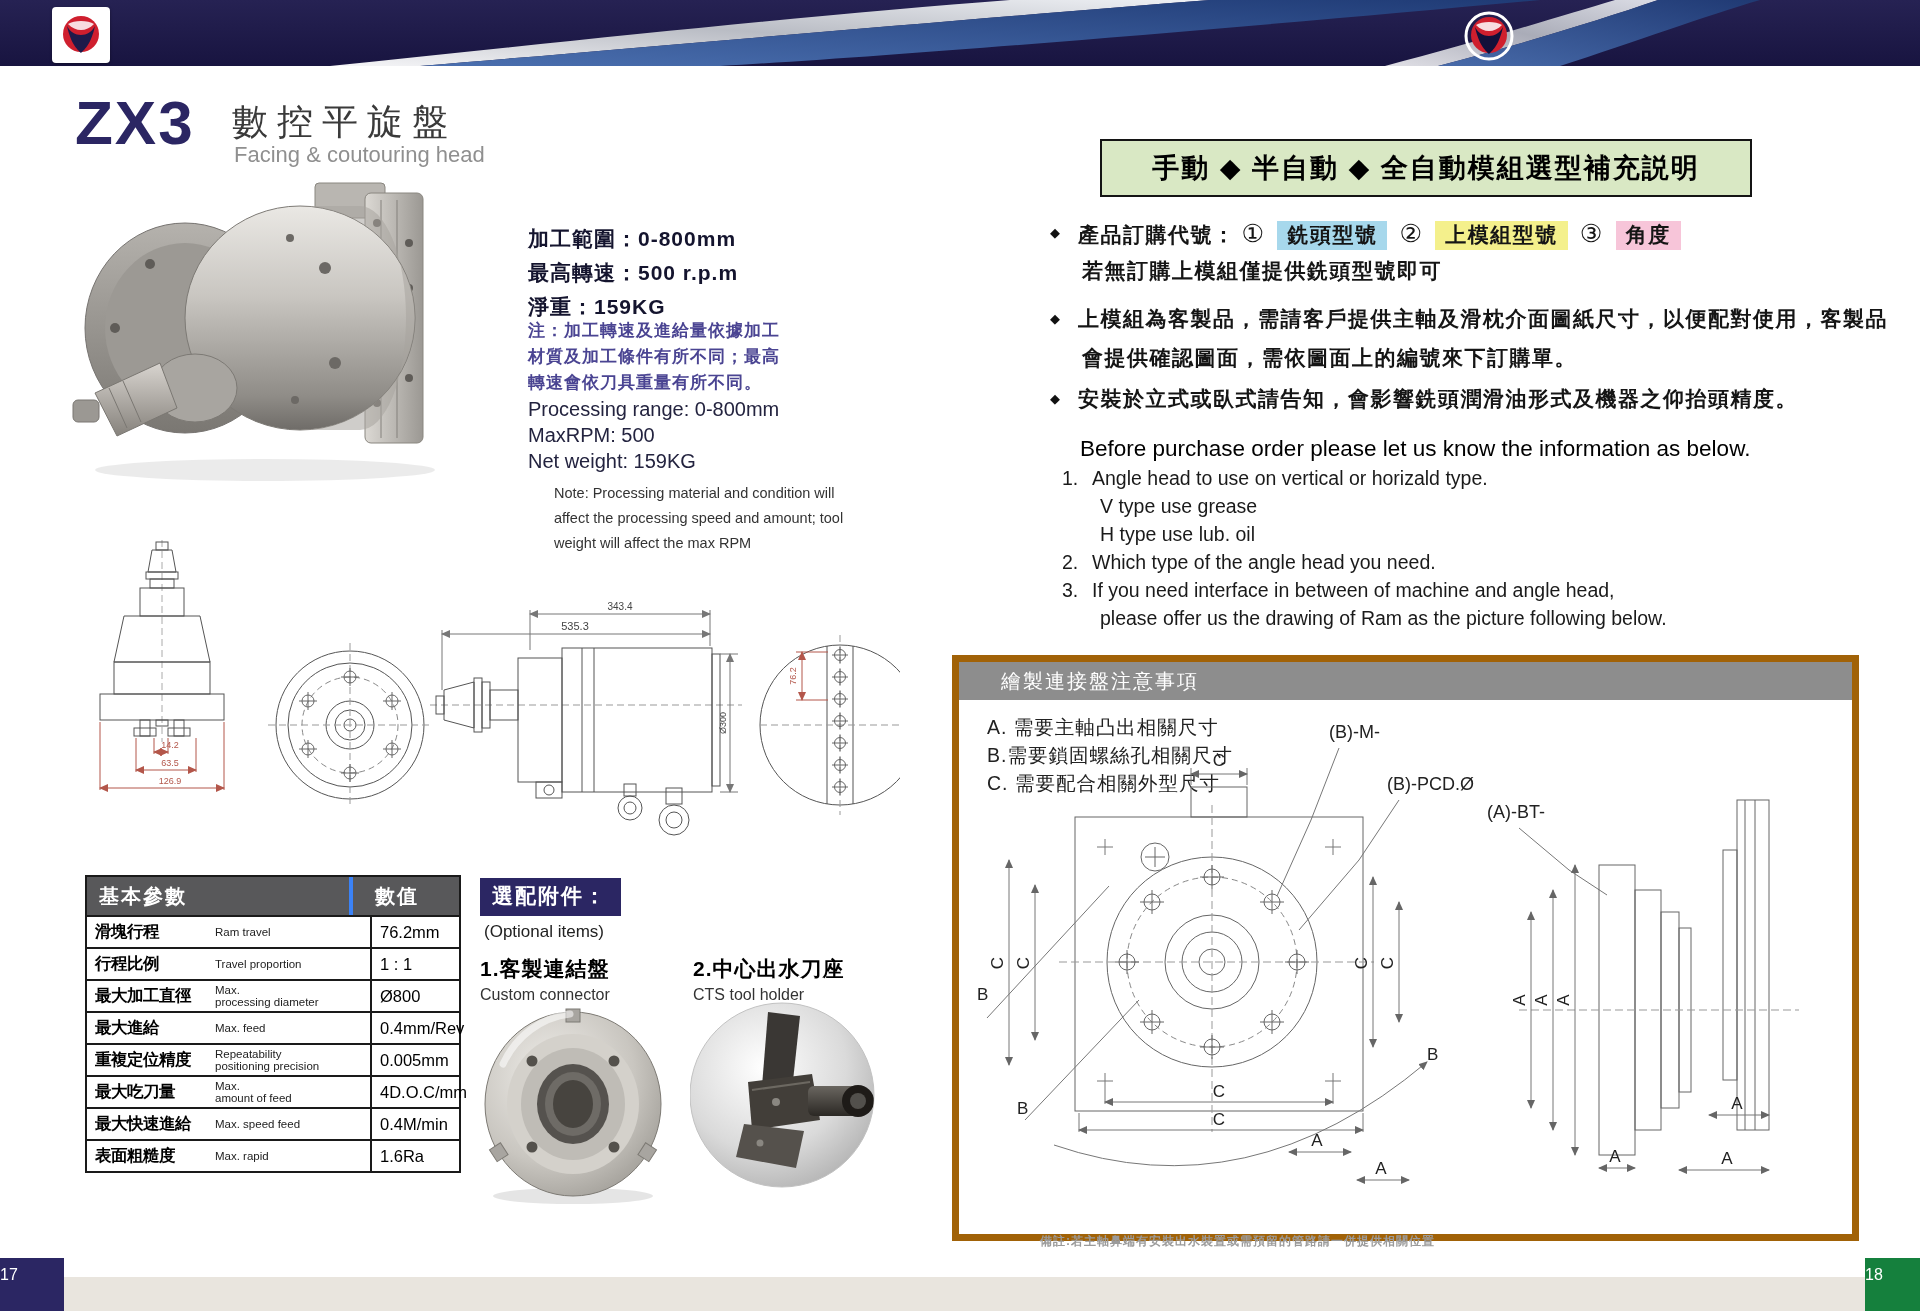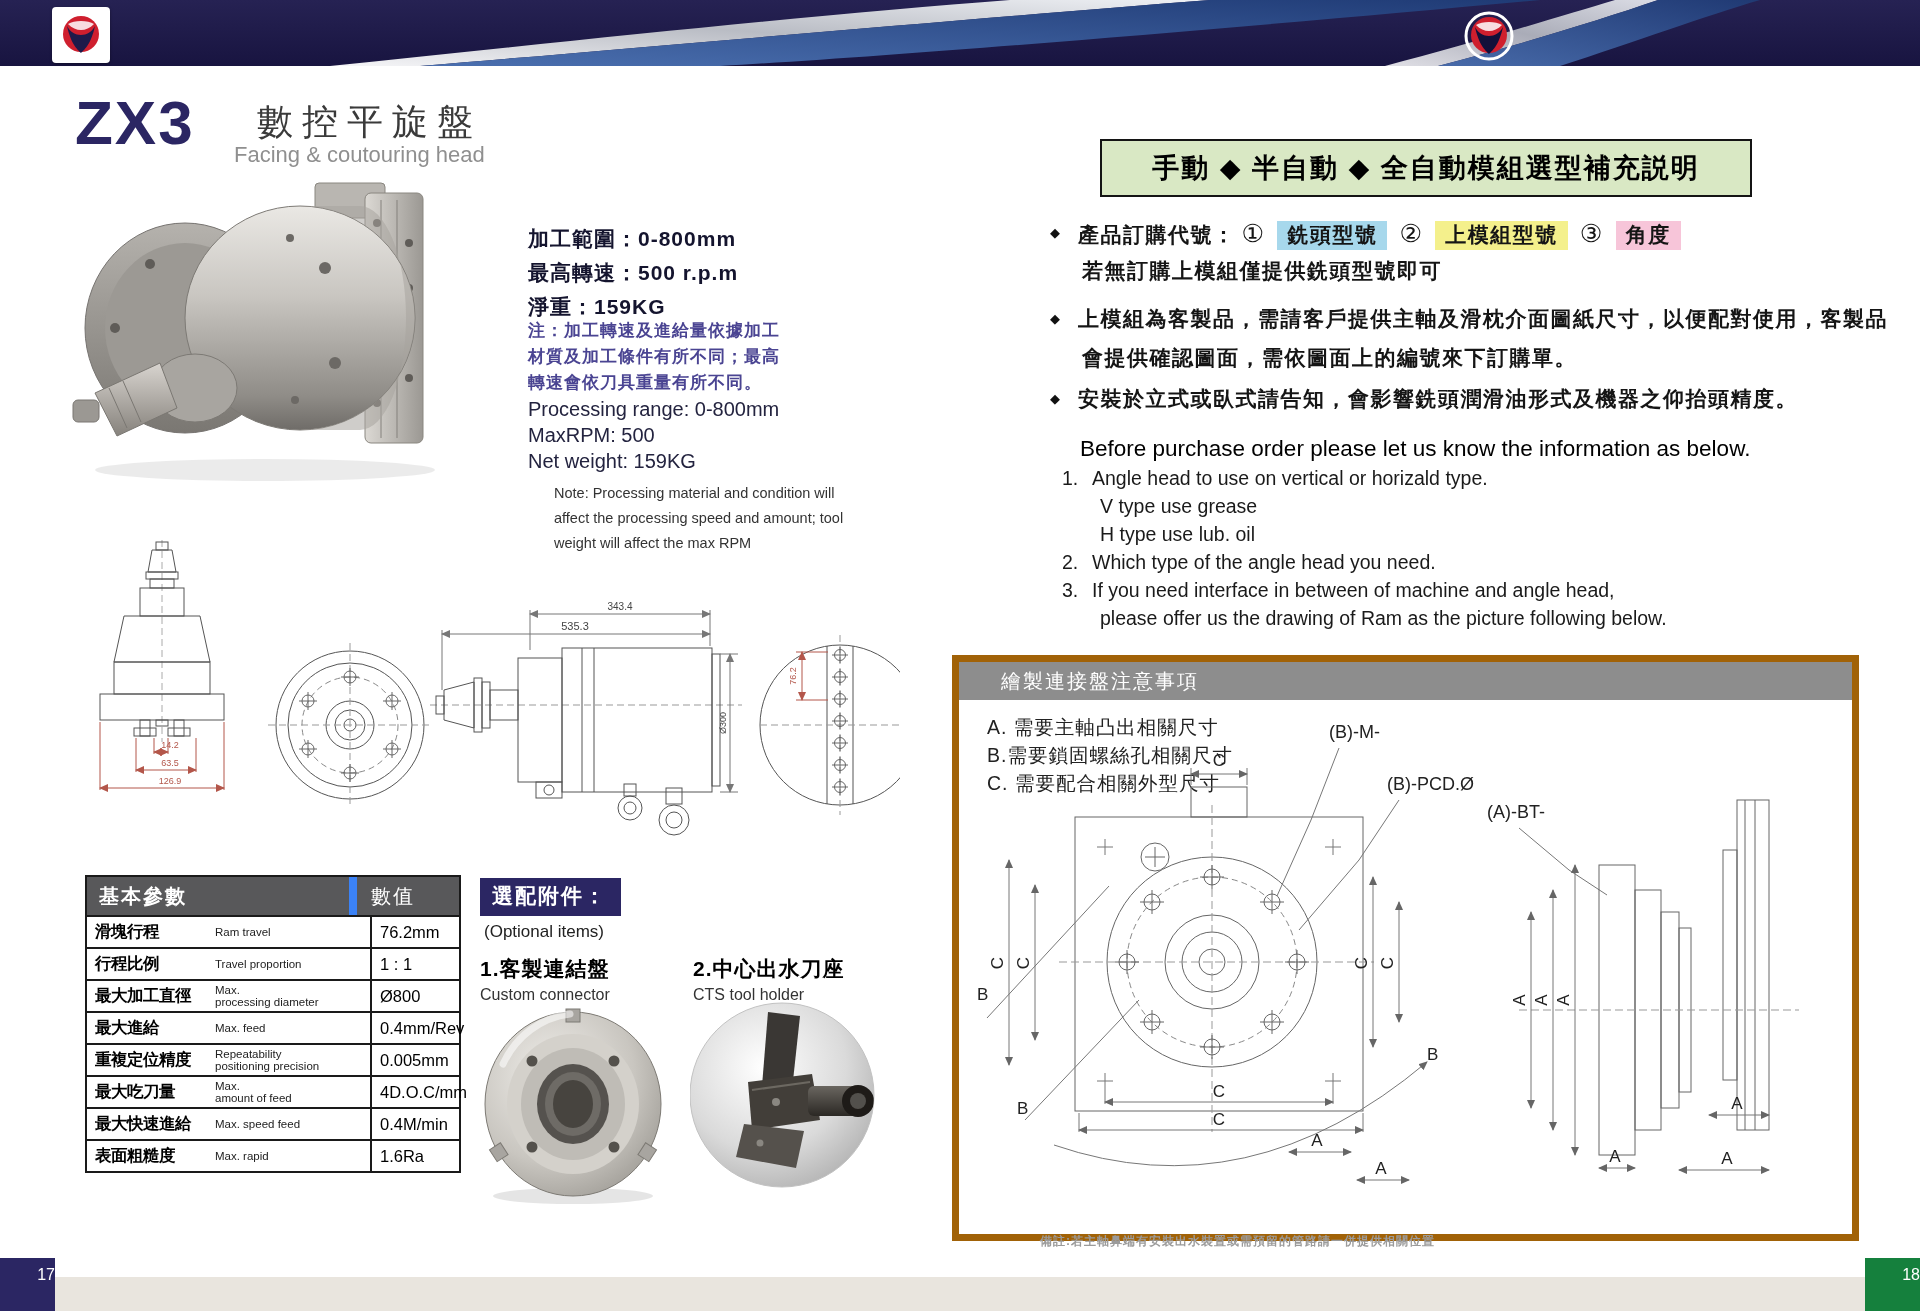--- a/index.html
+++ b/index.html
@@ -16,21 +16,21 @@
   .title-zh{font-size:36px;color:#3a3a3a;letter-spacing:9px;font-weight:500;}
   .title-en{font-size:22px;color:#8f8f8f;}
   .spec-zh-line{font-size:21px;font-weight:700;color:#14142e;line-height:34px;letter-spacing:1px;}
   .note-zh-line{font-size:17px;font-weight:700;color:#4a4492;line-height:26px;letter-spacing:1px;}
   .spec-en-line{font-size:20px;font-weight:500;color:#23233f;line-height:26px;}
   .note-en-line{font-size:14.5px;color:#333;line-height:25px;}
   
   .spec-table{position:absolute;left:85px;top:875px;width:372px;border:2px solid #1a1a1a;background:#fff;}
   .tbl-head{display:flex;height:38px;background:#58585a;color:#fff;}
   .tbl-head .h1{flex:0 0 250px;font-size:20px;font-weight:700;line-height:38px;padding-left:12px;letter-spacing:2px;}
-  .tbl-head .h2{flex:1;font-size:20px;font-weight:400;line-height:38px;padding-left:14px;letter-spacing:2px;border-left:8px solid #3b82f6;}
+  .tbl-head .h2{flex:1;font-size:20px;font-weight:700;line-height:38px;padding-left:22px;letter-spacing:2px;border-left:4px solid #3b82f6;}
   .tbl-row{display:flex;height:30px;border-top:2px solid #1a1a1a;align-items:stretch;gap:33px;}
   .tbl-row .c1{flex:0 0 250px;display:flex;align-items:center;}
   .tbl-row .p-zh{width:120px;padding-left:8px;font-size:16.5px;font-weight:700;color:#000;letter-spacing:-0.5px;}
   .tbl-row .p-en{font-size:11.5px;line-height:12px;color:#222;white-space:pre-line;}
   .tbl-row .c2{flex:1;border-left:2px solid #1a1a1a;display:flex;align-items:center;padding-left:8px;
                font-size:16.5px;font-weight:500;color:#000;}
   
   .opt-title{display:inline-block;background:#2b2556;color:#fff;font-size:21px;font-weight:700;
              padding:4px 14px 6px 12px;letter-spacing:2px;}
   .opt-sub{font-size:17px;color:#222;}
@@ -49,22 +49,22 @@
   .en-item{font-size:19.5px;color:#1a1a1a;line-height:28px;}
   .en-num{display:inline-block;width:30px;}
   
   .panel{position:absolute;left:952px;top:655px;width:893px;height:572px;border:7px solid #a16207;background:#fff;}
   .panel-bar{position:absolute;left:0;top:0;width:100%;height:38px;background:#8d8d8d;color:#fff;
              font-size:20px;line-height:38px;padding-left:42px;letter-spacing:2px;box-sizing:border-box;}
   .panel-note{position:absolute;left:28px;font-size:19.5px;color:#222;letter-spacing:1px;}
   .footnote{position:absolute;left:1040px;top:1233px;font-size:12px;font-weight:700;color:#9b9b9b;letter-spacing:1px;}
   
   .footer-strip{position:absolute;left:0;top:1277px;width:1920px;height:34px;background:#e9e5de;}
-  .page-tab{position:absolute;top:1258px;width:55px;height:53px;background:#2b2750;color:#fff;
-            font-size:16px;text-align:right;padding-top:8px;box-sizing:border-box;}
+  .page-tab{position:absolute;top:1258px;width:64px;height:53px;background:#2b2750;color:#fff;
+            font-size:16px;text-align:left;padding-top:8px;box-sizing:border-box;}
   svg text{font-family:"Liberation Sans","DejaVu Sans",sans-serif;}
 </style>
 </head>
 <body>
 
 <div class="page">
 
   <div class="banner">
     <svg width="1920" height="66" viewBox="0 0 1920 66">
       <defs>
@@ -99,21 +99,21 @@
       <svg width="52" height="52" viewBox="0 0 52 52">
         <circle cx="26" cy="26" r="23" fill="none" stroke="#ffffff" stroke-width="3"></circle>
         <circle cx="26" cy="25" r="18" fill="#cf1f2e"></circle>
         <path d="M12,17 C18,29 34,29 40,17 C36,35 30,40 26,44 C22,40 16,35 12,17 Z" fill="#12103a"></path>
         <path d="M13,15 C21,23 31,23 39,15 C33,11 19,11 13,15 Z" fill="#ffffff" opacity="0.85"></path>
       </svg>
     </div>
   </div>
 
   <div class="abs model" style="left:75px;top:92px;">ZX3</div>
-  <div class="abs title-zh" style="left:232px;top:98px;margin-left:25px;">數控平旋盤</div>
+  <div class="abs title-zh" style="left:232px;top:98px;">數控平旋盤</div>
   <div class="abs title-en" style="left:234px;top:142px;">Facing &amp; coutouring head</div>
 
   <svg class="abs" style="left:65px;top:178px;" width="380" height="305" viewBox="0 0 380 305">
     <defs>
       <linearGradient id="mbody" x1="0" y1="0" x2="0" y2="1">
         <stop offset="0" stop-color="#eae8e4"></stop>
           <stop offset="0.4" stop-color="#c9c6c1"></stop>
         <stop offset="0.85" stop-color="#8f8c87"></stop>
           <stop offset="1" stop-color="#6f6c68"></stop>
       </linearGradient>

